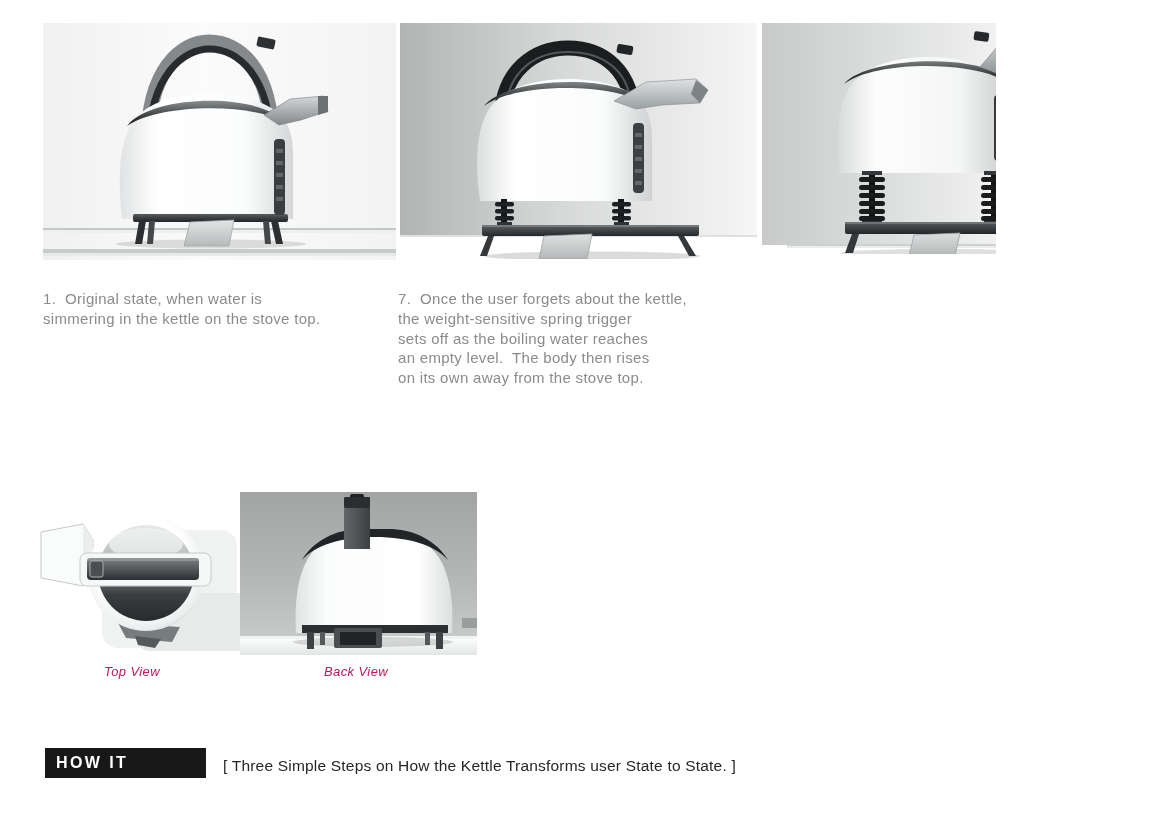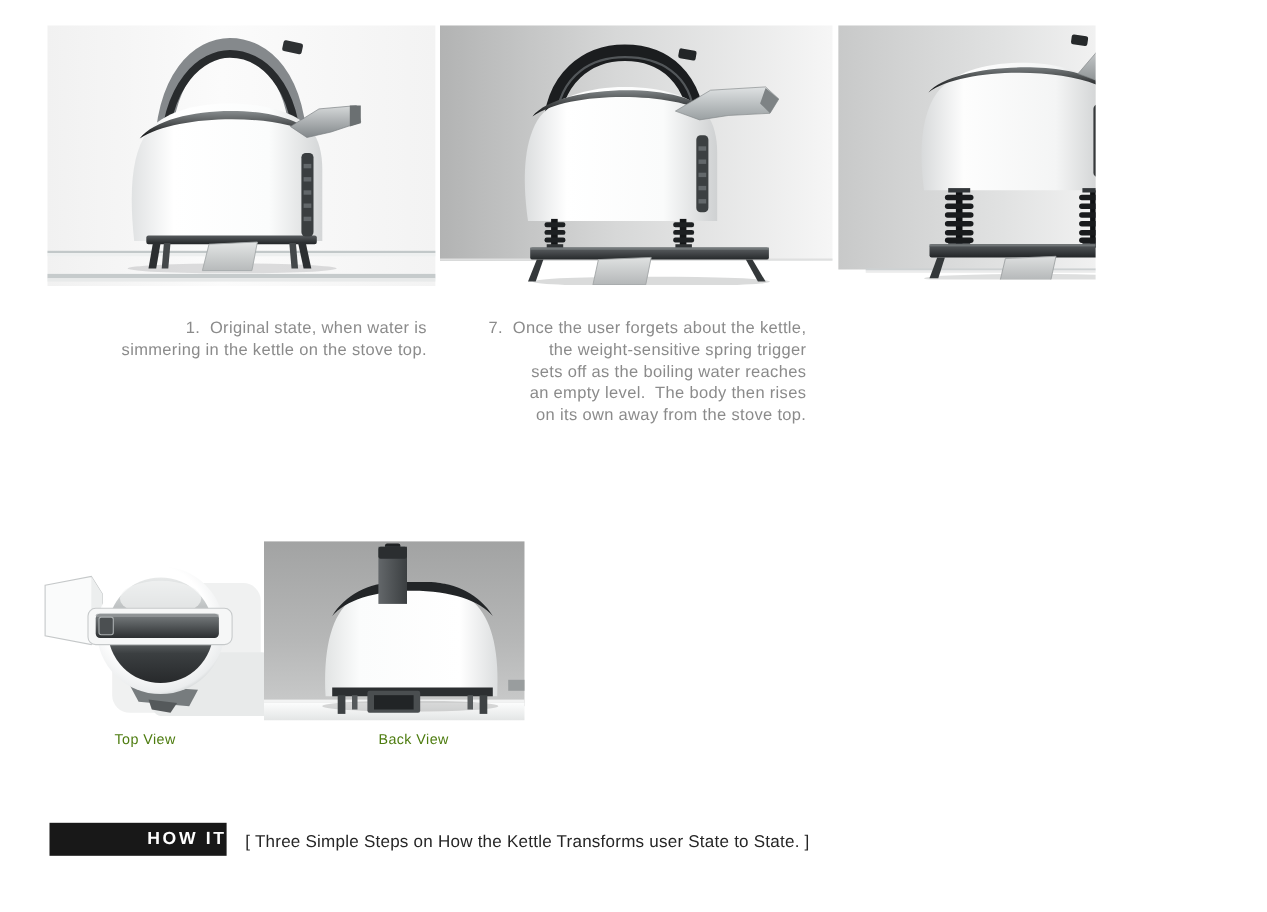--- a/index.html
+++ b/index.html
@@ -1,29 +1,29 @@
 <!DOCTYPE html>
 <html><head>
 <meta charset="utf-8">
 <style>
   * { margin:0; padding:0; box-sizing:border-box; }
   html,body { background:#ffffff; }
   body { font-family:"Liberation Sans", sans-serif; }
   #board {
-    position:relative; width:996px; height:829px; background:#ffffff; overflow:hidden;text-align:right;
+    position:relative; width:996px; height:829px; background:#ffffff; overflow:hidden;
   }
   .panel { position:absolute; }
   .panel svg { display:block; }
   .caption {
     position:absolute;
     font-size:15px; line-height:19.8px; letter-spacing:0.3px;
     color:#8b8b8b; white-space:pre-wrap;
   }
   .view-label {
-    position:absolute; font-size:13px; letter-spacing:0.4px; color:#4d7c0f;
+    position:absolute; font-size:13px; letter-spacing:0.4px; color:#be185d;font-style:italic;
   }
   #badge {
     position:absolute; left:45px; top:748px; width:161px; height:30px;
     background:#181818; color:#ffffff;
     font-size:16px; font-weight:600; letter-spacing:2.4px;
     line-height:30px; padding-left:11px;
   }
   #footer-subtitle {
     position:absolute; left:223px; top:757px;
     font-size:15.5px; color:#262626; letter-spacing:0.2px;
@@ -334,18 +334,18 @@
       <rect x="67" y="140" width="7" height="17" fill="#3e4244"></rect>
       <rect x="196" y="140" width="7" height="17" fill="#3e4244"></rect>
       <rect x="80" y="140" width="5" height="13" fill="#55595b"></rect>
       <rect x="185" y="140" width="5" height="13" fill="#55595b"></rect>
       <rect x="94" y="136" width="48" height="20" rx="2" fill="#4a4e50"></rect>
       <rect x="100" y="140" width="36" height="13" fill="#212426"></rect>
     </svg>
   </div>
 
   <div class="view-label" style="left:104px; top:664px;">Top View</div>
-  <div class="view-label" style="left:324px; top:664px;margin-left:20px;">Back View</div>
+  <div class="view-label" style="left:324px; top:664px;">Back View</div>
 
   <div id="badge">HOW IT WORKS</div>
   <div id="footer-subtitle">[ Three Simple Steps on How the Kettle Transforms user State to State. ]</div>
 
 </div>
 
 </body></html>

